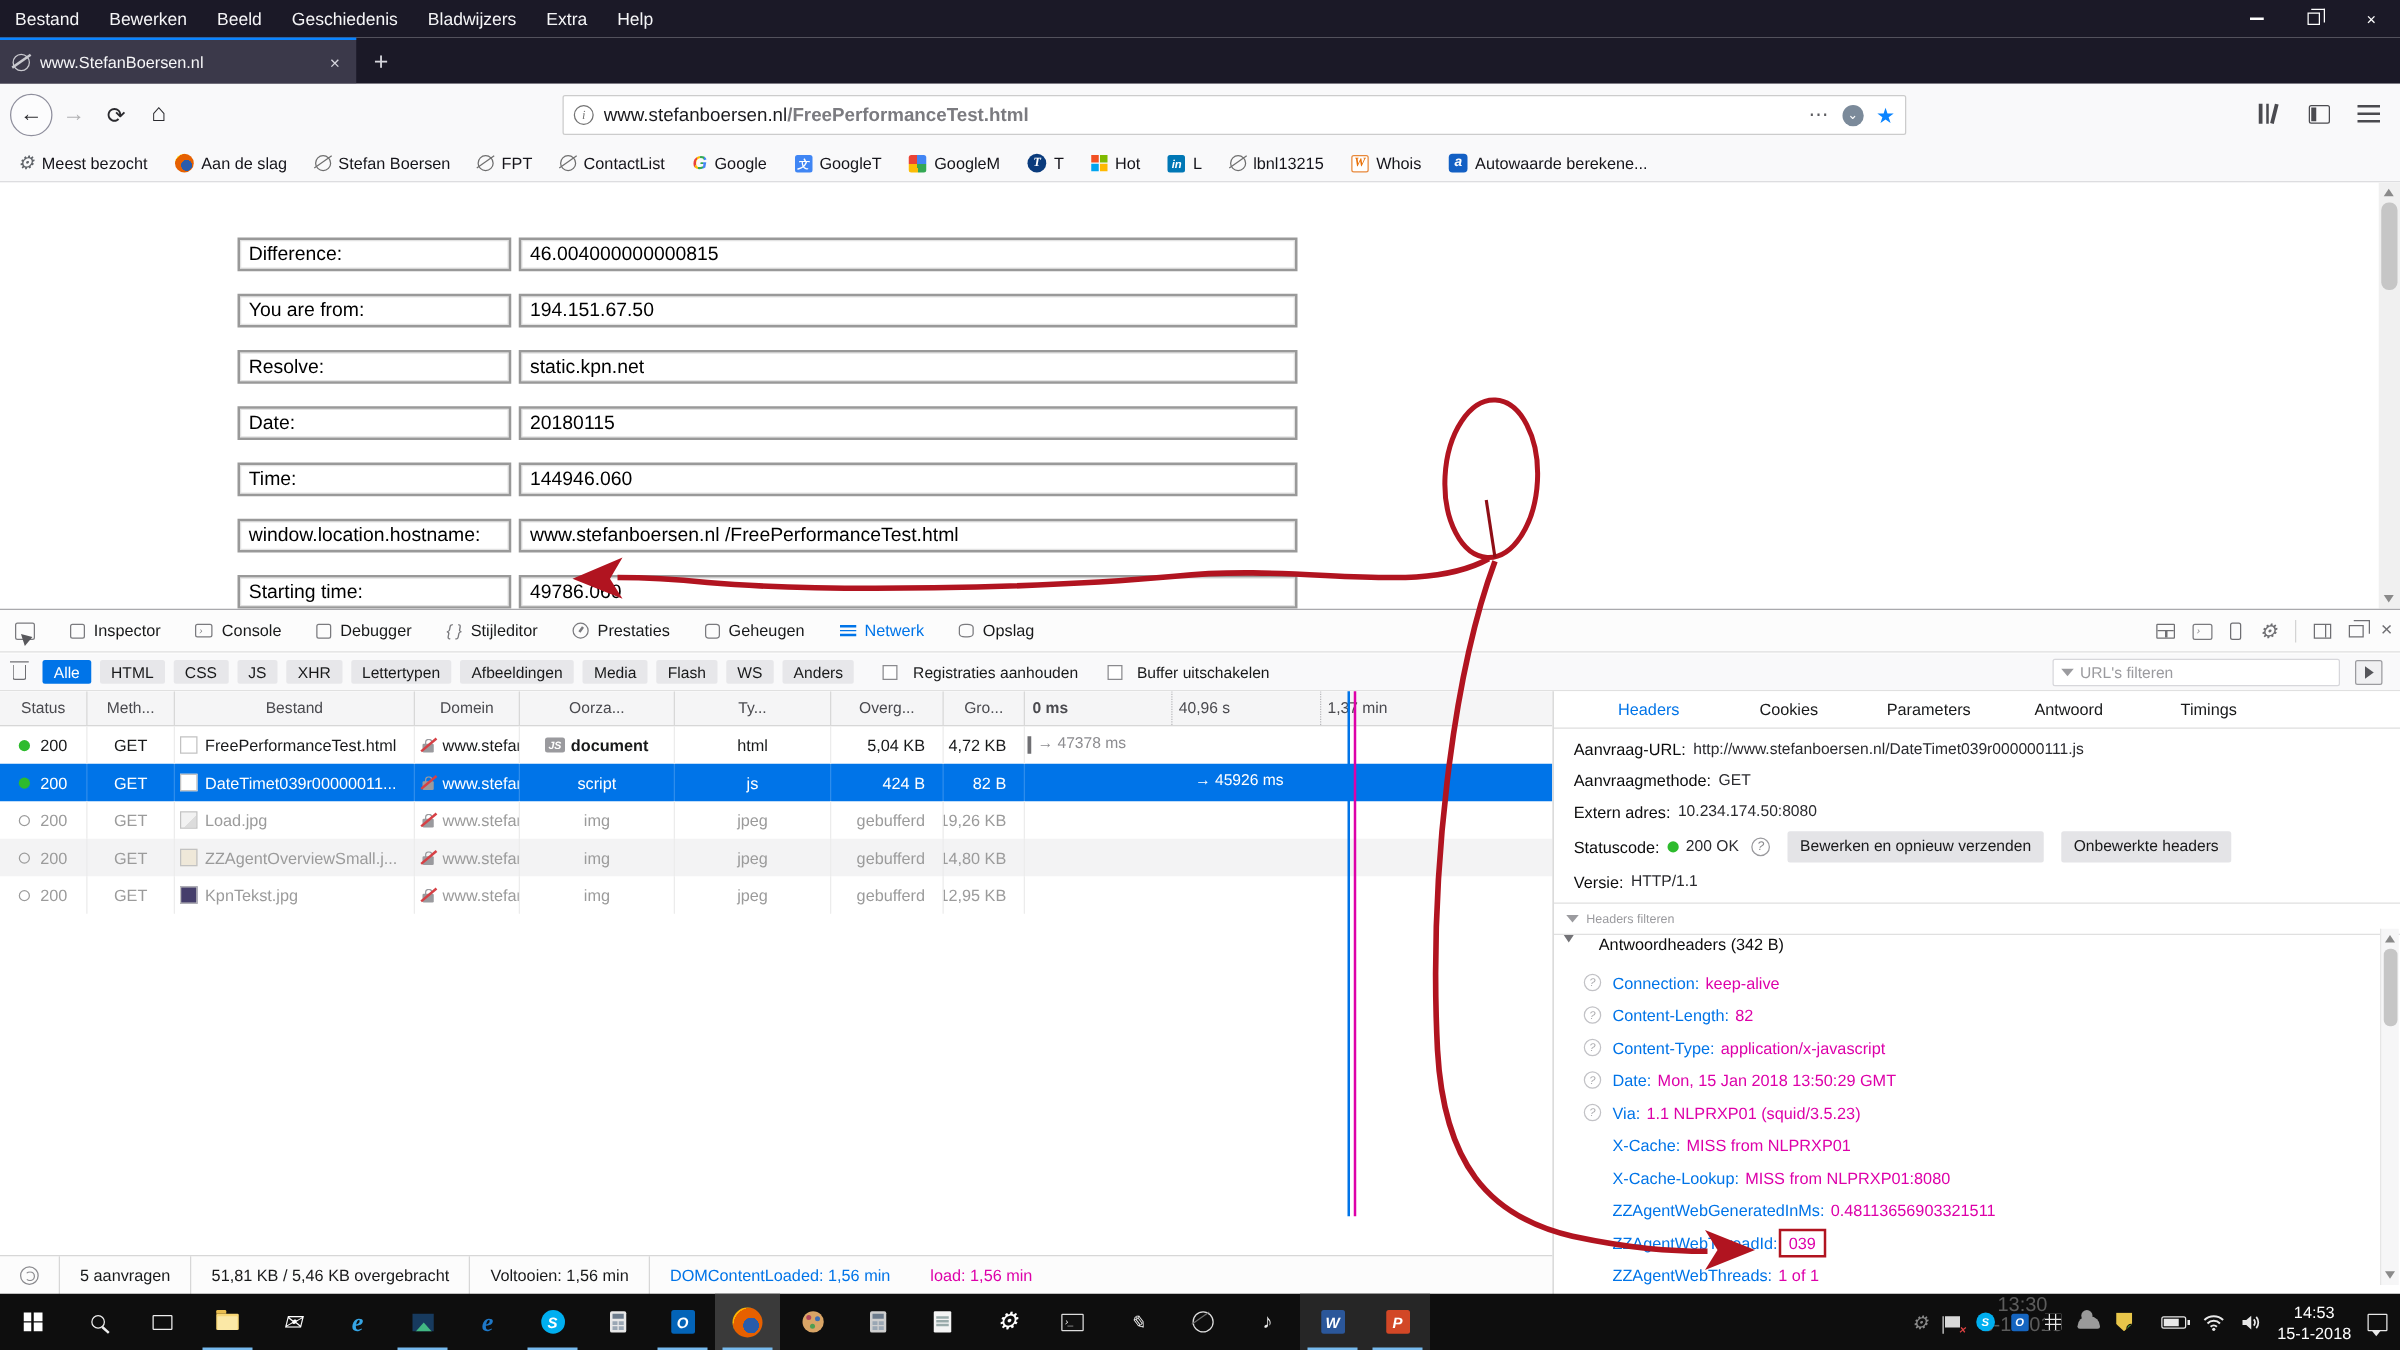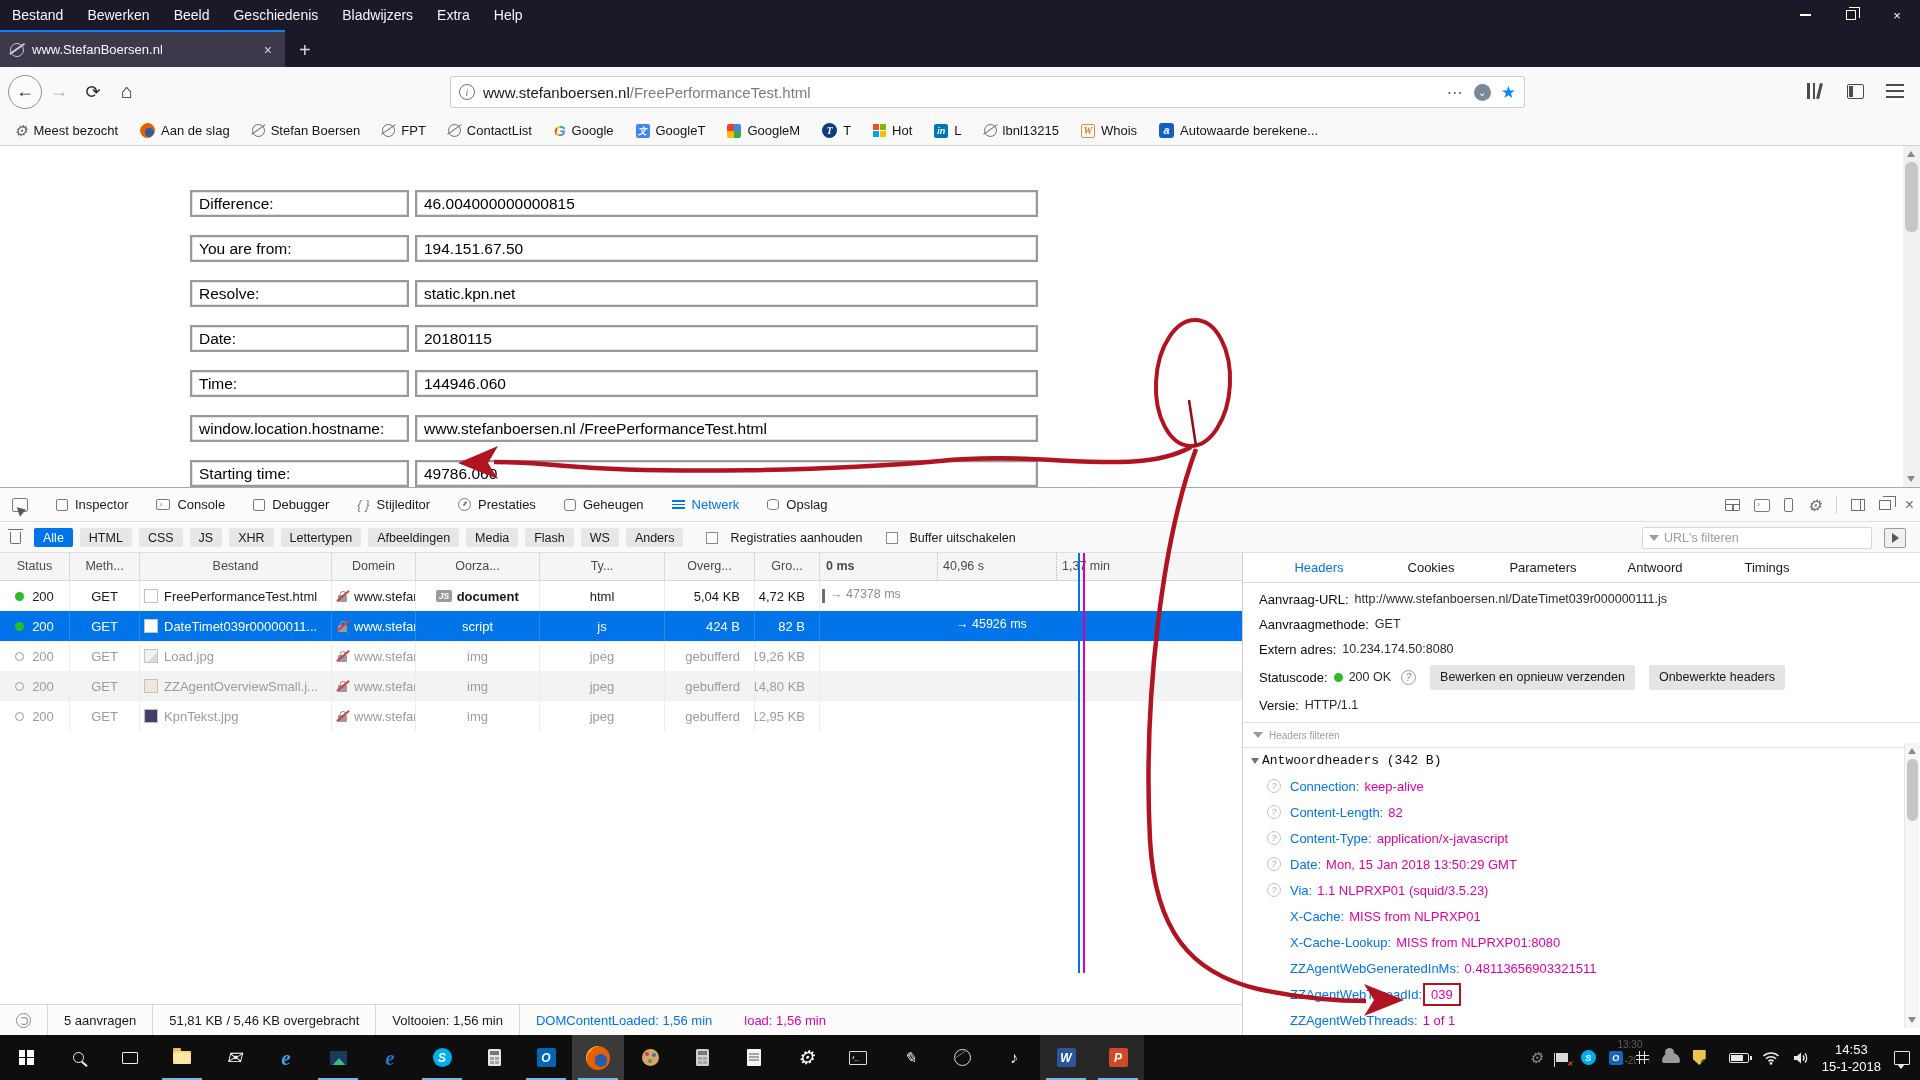--- a/index.html
+++ b/index.html
@@ -165,21 +165,21 @@
   .dtab { width:112px; text-align:center; color:#18191a; }
   .dtab.active { color:#0074e8; }
   .frow { padding:3px 0 3px 16px; display:flex; align-items:center; gap:6px; line-height:19px; }
   .flabel { color:#0c0c0d; flex:none; }
   .fval { font-family:Liberation Sans, sans-serif; font-size:12.5px; color:#2a2a2e; white-space:nowrap; }
   .qmark { width:15px; height:15px; border:1.4px solid #9a9a9e; border-radius:50%; color:#8a8a8e; font-size:10px; display:inline-flex; align-items:center; justify-content:center; margin-left:4px; }
   .gbtn { background:#e4e4e7; border-radius:2px; padding:3px 10px; font-size:12.5px; color:#18191a; margin-left:8px; white-space:nowrap; }
   .hfilter { margin-top:4px; border-top:1px solid #e0e0e0; border-bottom:1px solid #e0e0e0; height:26px; display:flex; align-items:center; padding:0 10px; gap:6px; }
   .hfilter input { border:none; outline:none; font-size:10px; color:#18191a; width:300px; font-family:"Liberation Sans",sans-serif; background:transparent; }
   .hfilter input::placeholder { color:#9b9b9f; }
-  .hsection { height:25px; display:flex; align-items:center; gap:3px; padding-left:8px; color:#0c0c0d;font-family:Liberation Mono, monospace; }
+  .hsection { height:25px; display:flex; gap:20px; padding-left:8px; color:#0c0c0d; }
   .twisty { width:0; height:0; border-left:4.5px solid transparent; border-right:4.5px solid transparent; border-top:6px solid #737377; }
   .hitem { height:26px; display:flex; align-items:center; padding-left:24px; gap:5px; white-space:nowrap; }
   .hq { width:14px; height:14px; border:1.3px solid #c2c2c6; border-radius:50%; color:#ababaf; font-size:9px; display:flex; align-items:center; justify-content:center; flex:none; margin-right:4px; }
   .hq.hidden { visibility:hidden; }
   .hname { color:#0074e8; }
   .hval { color:#dd00a9; }
   .redbox-hdr { outline:2.6px solid #b11420; outline-offset:2px; padding:0 4px; }
   .rp-scroll { position:absolute; right:1px; top:190px; width:15px; height:285px; background:#f6f6f7; border-left:1px solid #e6e6e6; }
   .rp-scroll .thumb { position:absolute; left:2px; top:16px; width:11px; height:62px; background:#c6c6c6; border-radius:5px; }
 
@@ -231,21 +231,21 @@
   .t-cloud { width:18px; height:10px; background:#9a9a9a; border-radius:8px 8px 2px 2px; position:relative; }
   .t-cloud::before { content:""; position:absolute; left:3px; top:-5px; width:9px; height:9px; border-radius:50%; background:#9a9a9a; }
   .t-shield { width:13px; height:15px; background:#e8c64a; clip-path:polygon(0 0,100% 0,100% 60%,50% 100%,0 60%); position:relative; }
   .t-dot { position:absolute; right:-3px; bottom:-2px; width:8px; height:8px; border-radius:50%; background:#3dbb46; border:1.5px solid #0e0e0e; }
   .t-batt { width:20px; height:10px; border:1.5px solid #e8e8e8; border-radius:2px; position:relative; }
   .t-batt::before { content:""; position:absolute; right:-4px; top:2px; width:2px; height:4px; background:#e8e8e8; }
   .t-batt::after { content:""; position:absolute; left:1px; top:1px; bottom:1px; width:12px; background:#e8e8e8; }
   .clock { text-align:center; font-size:13px; line-height:17px; color:#fff; }
   .t-action { width:16px; height:14px; border:1.5px solid #e8e8e8; border-radius:1px; position:relative; }
   .t-action::after { content:""; position:absolute; left:2px; bottom:-5px; border-left:4px solid transparent; border-right:4px solid transparent; border-top:5px solid #e8e8e8; }
-  .ghost-clock { position:absolute; right:270px; top:2px; color:#6a6a6a; font-size:10px; line-height:16px; text-align:center; opacity:.85; }
+  .ghost-clock { position:absolute; right:270px; top:2px; color:#6a6a6a; font-size:16px; line-height:16px; text-align:center; opacity:.85; }
 
   
   .annot { position:absolute; left:0; top:0; width:1920px; height:1080px; pointer-events:none; z-index:99; }
 </style>
 </head>
 <body>
 
 <div class="screen">
 
   <div class="menubar">
@@ -276,21 +276,21 @@
     <span class="newtab">+</span>
   </div>
 
   <div class="navbar">
     <span class="navico backbtn">←</span>
     <span class="navico fwd">→</span>
     <span class="navico">⟳</span>
     <span class="navico" style="font-size:20px">⌂</span>
     <div class="urlbar">
       <i class="info-i">i</i>
-      <span class="urltext"><b class="host" style="font-weight:normal">www.stefanboersen.nl</b><b class="path" style="font-weight:normal">/FreePerformanceTest.html</b></span>
+      <span class="urltext"><b class="host" style="font-weight:normal">www.stefanboersen.nl</b><b class="path" style="font-weight:bold">/FreePerformanceTest.html</b></span>
       <span class="url-actions">
         <span class="dots">⋯</span>
         <span class="pocket">⌄</span>
         <span class="star">★</span>
       </span>
     </div>
     <div class="nav-right">
       <span class="navico">
           <span class="lib">
             <b></b>

